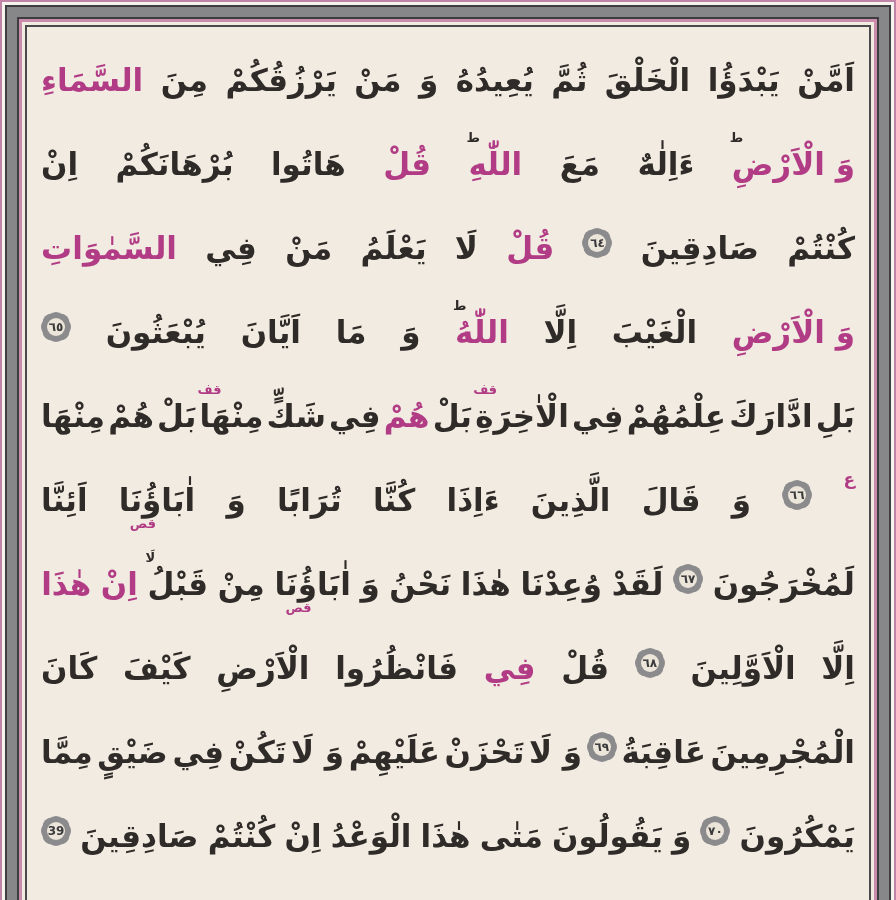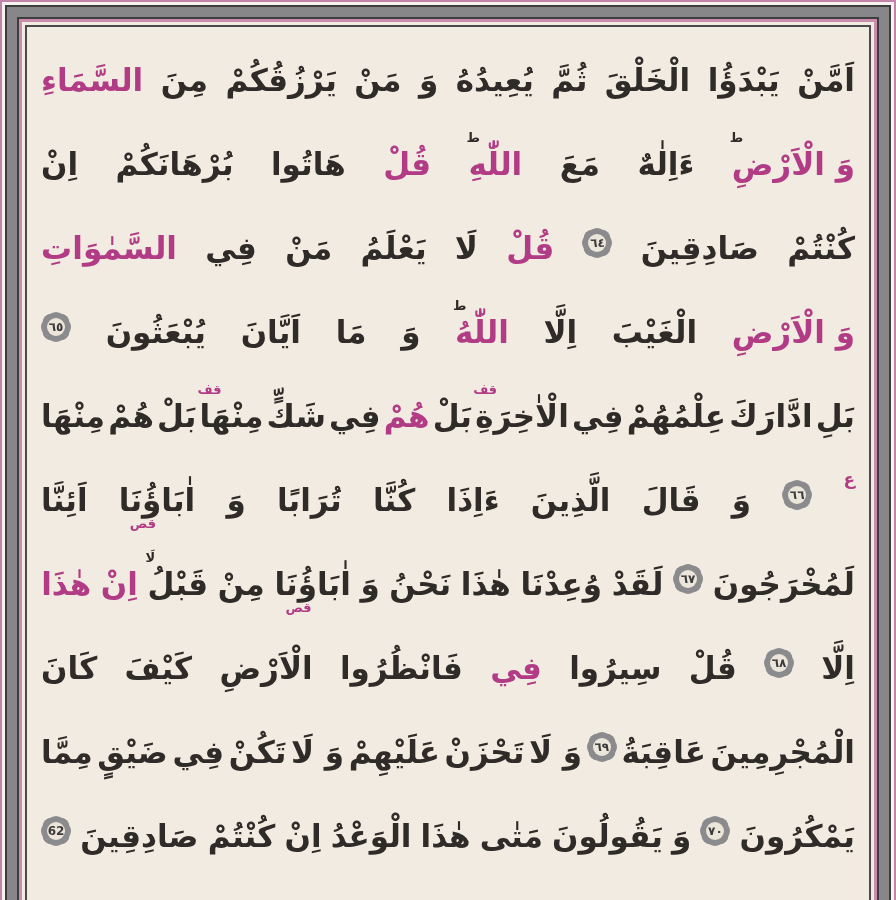--- a/index.html
+++ b/index.html
@@ -162,28 +162,28 @@
                       <span class="word">نَحْنُ</span>
                       <span class="word">وَ</span>
                       <span class="word">اٰبَاؤُنَا<span class="mark below accent">قص</span></span>
                       <span class="word">مِنْ</span>
                       <span class="word">قَبْلُ<span class="mark above ink">لَا</span></span>
                       <span class="word accent">اِنْ</span>
                       <span class="word accent">هٰذَا</span>
                     </div>
                     <div class="line">
                       <span class="word">اِلَّا</span>
+                      <span class="word">الْاَوَّلِينَ</span>
                       <span class="ayah-marker">
                         <span class="rosette"></span>
                         <span class="center">
                           <span class="num">٦٨</span>
                         </span>
                       </span>
                       <span class="word">قُلْ</span>
-                      <span class="word">سِيرُوا</span>
                       <span class="word accent">فِي</span>
                       <span class="word">فَانْظُرُوا</span>
                       <span class="word">الْاَرْضِ</span>
                       <span class="word">كَيْفَ</span>
                       <span class="word">كَانَ</span>
                     </div>
                     <div class="line">
                       <span class="word">الْمُجْرِمِينَ</span>
                       <span class="word">عَاقِبَةُ</span>
                       <span class="ayah-marker">
@@ -213,21 +213,21 @@
                       <span class="word">يَقُولُونَ</span>
                       <span class="word">مَتٰى</span>
                       <span class="word">هٰذَا</span>
                       <span class="word">الْوَعْدُ</span>
                       <span class="word">اِنْ</span>
                       <span class="word">كُنْتُمْ</span>
                       <span class="word">صَادِقِينَ</span>
                       <span class="ayah-marker">
                         <span class="rosette"></span>
                         <span class="center">
-                          <span class="num">62</span>
+                          <span class="num">39</span>
                         </span>
                       </span>
                     </div>
                   </div>
               </div>
             </div>
           </div>
         </div>
       </div>
     </div>

